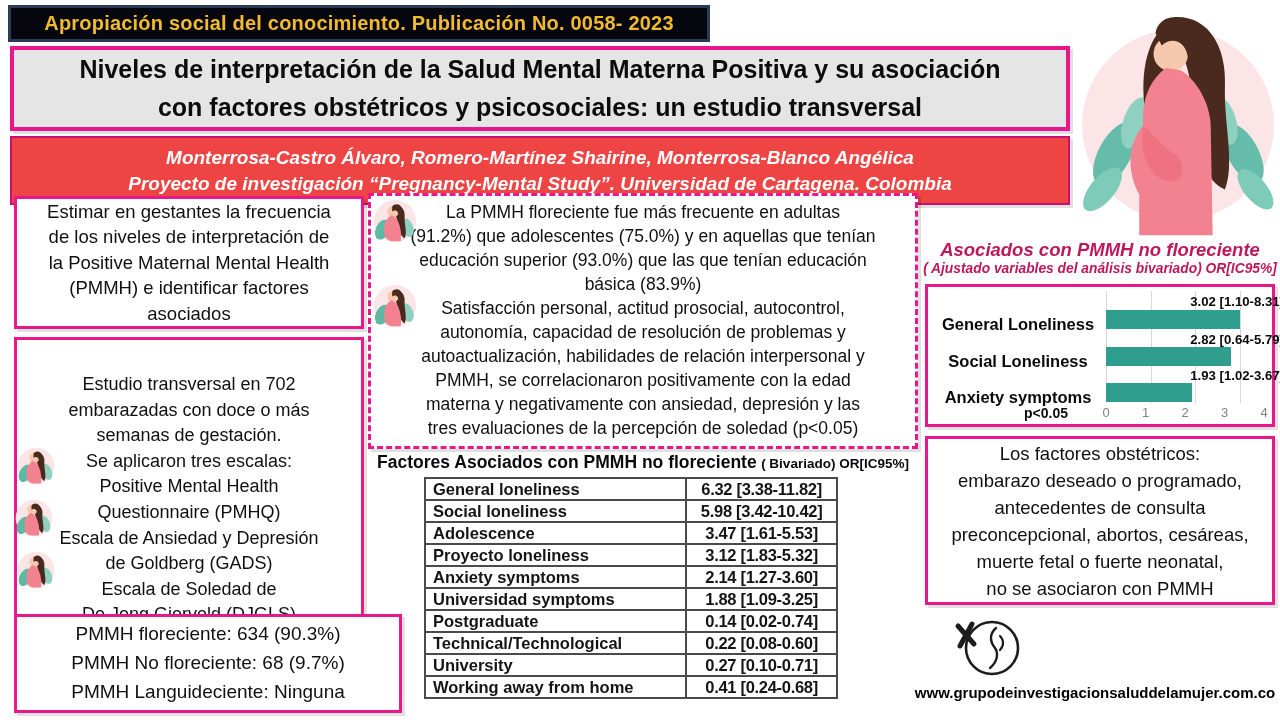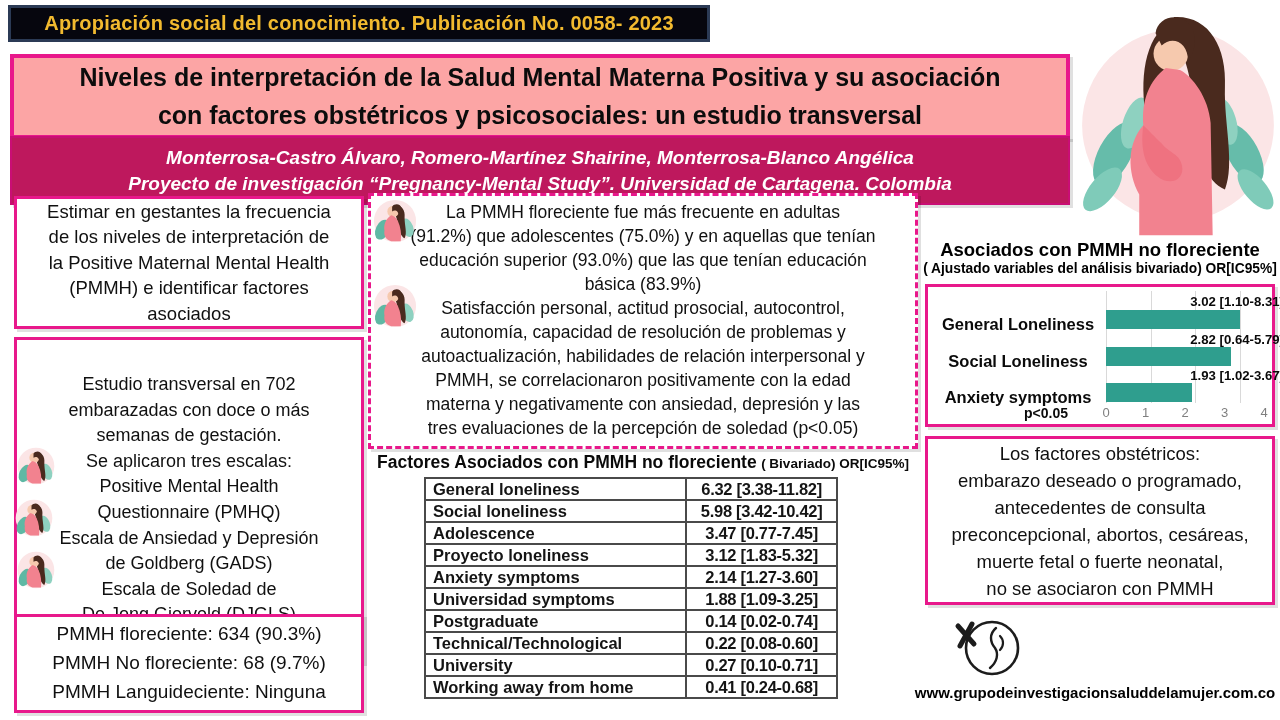--- a/index.html
+++ b/index.html
@@ -5,56 +5,56 @@
   * { margin:0; padding:0; box-sizing:border-box; }
   html,body { width:1280px; height:720px; background:#ffffff; overflow:hidden;
               font-family:"Liberation Sans", sans-serif; }
   .stage { position:absolute; left:0; top:0; width:1280px; height:720px; background:#fff; }
 
   .banner { position:absolute; left:8px; top:5px; width:702px; height:37px;
             background:#06060e; border:3px solid #2b3a55; display:flex; align-items:center; justify-content:center;
             color:#f2ba2f; font-weight:bold; font-size:20px; letter-spacing:.2px; }
 
   .title-box { position:absolute; left:10px; top:46px; width:1060px; height:85px;
-               background:#fca5a5; border:4px solid #e8188b; box-shadow:3px 3px 0 rgba(0,0,0,.12);
+               background:#e5e5e5; border:4px solid #e8188b; box-shadow:3px 3px 0 rgba(0,0,0,.12);
                display:flex; align-items:center; justify-content:center; text-align:center;
-               font-weight:bold; font-size:25px; color:#0c0c0c; line-height:1.5; white-space:pre-line;margin-top:8px; }
+               font-weight:bold; font-size:25px; color:#0c0c0c; line-height:1.5; white-space:pre-line; }
 
   .authors { position:absolute; left:10px; top:136px; width:1060px; height:69px;
-             background:#be185d; border:2px solid #c90e74; box-shadow:3px 3px 0 rgba(0,0,0,.12);
+             background:#ef4444; border:2px solid #c90e74; box-shadow:3px 3px 0 rgba(0,0,0,.12);
              display:flex; align-items:center; justify-content:center; text-align:center;
              color:#fff; font-weight:bold; font-style:italic; font-size:19px; line-height:1.35; white-space:pre-line; }
 
   .pinkbox { position:absolute; background:#fff; border:3px solid #e8188b;
              box-shadow:3px 3px 0 rgba(0,0,0,.12);
              display:flex; align-items:center; justify-content:center; text-align:center;
              color:#101010; white-space:pre-line; }
 
   .objective  { left:14px;  top:196px; width:350px; height:133px; font-size:18.5px; line-height:1.38; }
   .methods    { left:14px;  top:337px; width:350px; height:326px; font-size:18px;  line-height:1.42; }
-  .levels     { left:14px;  top:614px; width:350px; height:99px;  font-size:19px;  line-height:1.52; }
+  .levels     { left:14px;  top:614px; width:388px; height:99px;  font-size:19px;  line-height:1.52; }
   .obstetric  { left:925px; top:436px; width:350px; height:169px; font-size:18.5px; line-height:1.46; }
 
   .findings { left:368px; top:193px; width:550px; height:256px; border-style:dashed; border-width:3px;
               font-size:17.5px; line-height:1.37; padding:2px 14px; }
 
   .pw-icon { position:absolute; pointer-events:none; }
 
   .bivar-heading { position:absolute; left:366px; top:452px; width:554px; text-align:center; color:#0a0a0a; }
   .bivar-heading .main { font-weight:bold; font-size:17.5px; }
   .bivar-heading .note { font-weight:bold; font-size:13.5px; }
 
   table.odds { position:absolute; left:424px; top:477px; width:414px; border-collapse:collapse;
                background:#fff; }
   table.odds td { border:2px solid #4a4a4a; font-weight:bold; font-size:16.5px; color:#141414;
                   height:22px; padding:0 7px; }
   table.odds td.factor { width:262px; text-align:left; }
   table.odds td.orval  { width:152px; text-align:center; letter-spacing:-.3px; }
 
-  .chart-title { position:absolute; left:920px; top:239px; width:360px; text-align:center; color:#000000; }
+  .chart-title { position:absolute; left:920px; top:239px; width:360px; text-align:center; color:#be185d;font-style:italic; }
   .chart-title .main { font-weight:bold; font-size:18.5px; }
   .chart-title .sub  { font-weight:bold; font-size:13.8px; }
 
   .chart-box { position:absolute; left:925px; top:284px; width:350px; height:143px;
                background:#fff; border:3px solid #e8188b; box-shadow:3px 3px 0 rgba(0,0,0,.12); }
   .chart-inner { position:absolute; left:8px; top:4px; right:6px; bottom:2px; }
   .plot { position:absolute; left:170px; top:0; width:178px; height:112px; }
   .gridline { position:absolute; top:0; bottom:0; width:1px; background:#d9d9d9; }
   .bar { position:absolute; height:19px; background:#2f9e8e; }
   .bar-ann { position:absolute; right:0px; font-weight:bold; font-size:13.2px; color:#0a0a0a; white-space:nowrap; }
@@ -174,21 +174,21 @@
       <tr>
           <td class="factor">General loneliness</td>
           <td class="orval">6.32 [3.38-11.82]</td>
         </tr>
       <tr>
           <td class="factor">Social loneliness</td>
           <td class="orval">5.98 [3.42-10.42]</td>
         </tr>
       <tr>
           <td class="factor">Adolescence</td>
-          <td class="orval">3.47 [0.77-7.45]</td>
+          <td class="orval">3.47 [1.61-5.53]</td>
         </tr>
       <tr>
           <td class="factor">Proyecto loneliness</td>
           <td class="orval">3.12 [1.83-5.32]</td>
         </tr>
       <tr>
           <td class="factor">Anxiety symptoms</td>
           <td class="orval">2.14 [1.27-3.60]</td>
         </tr>
       <tr>

